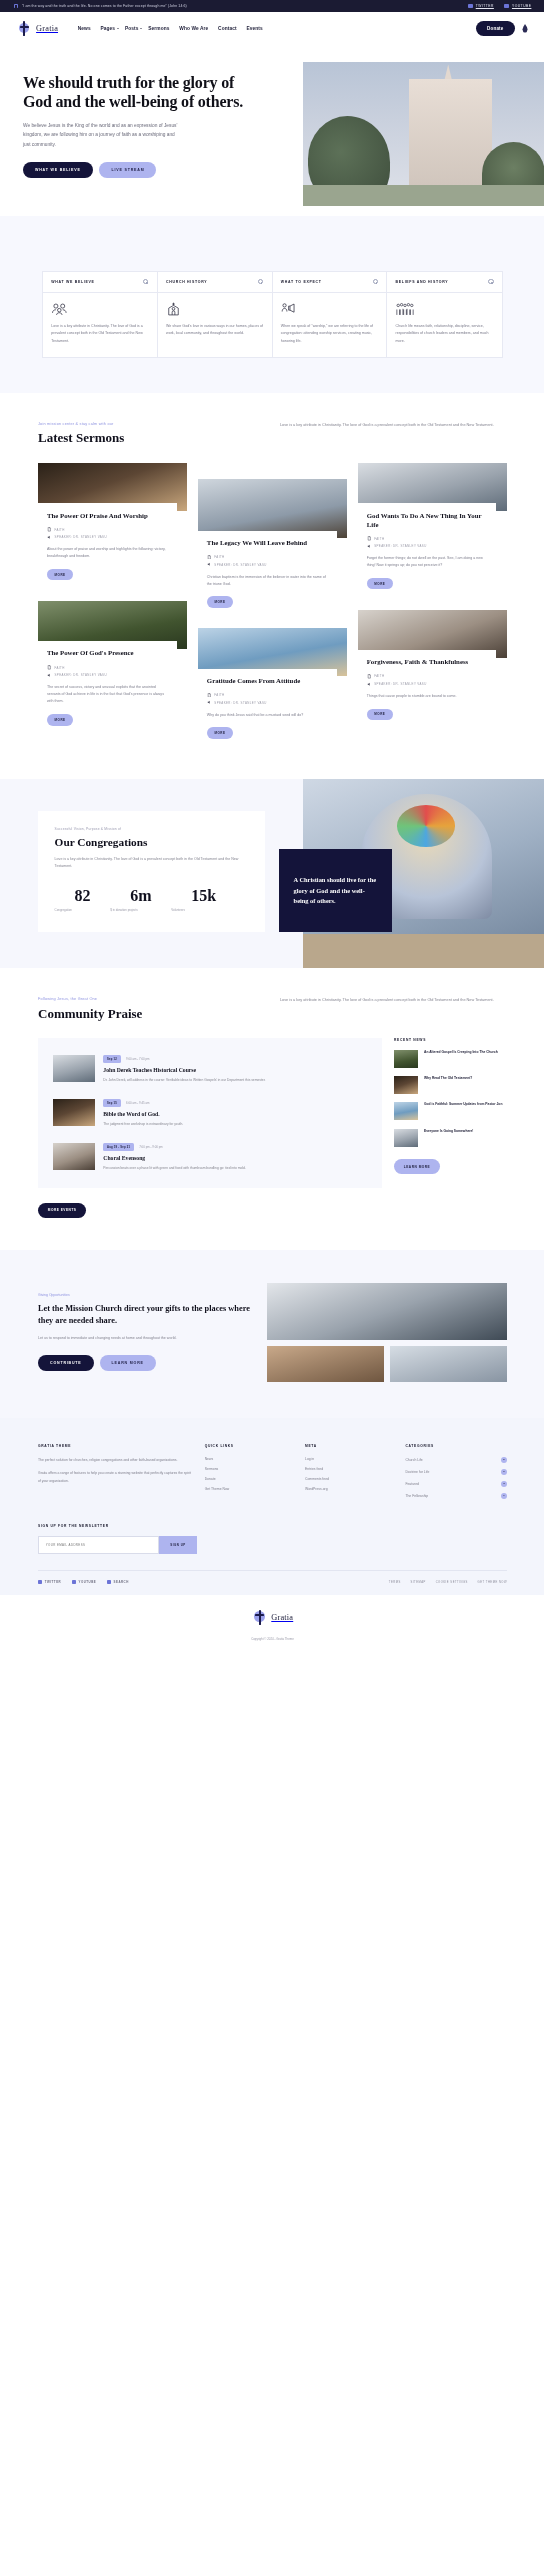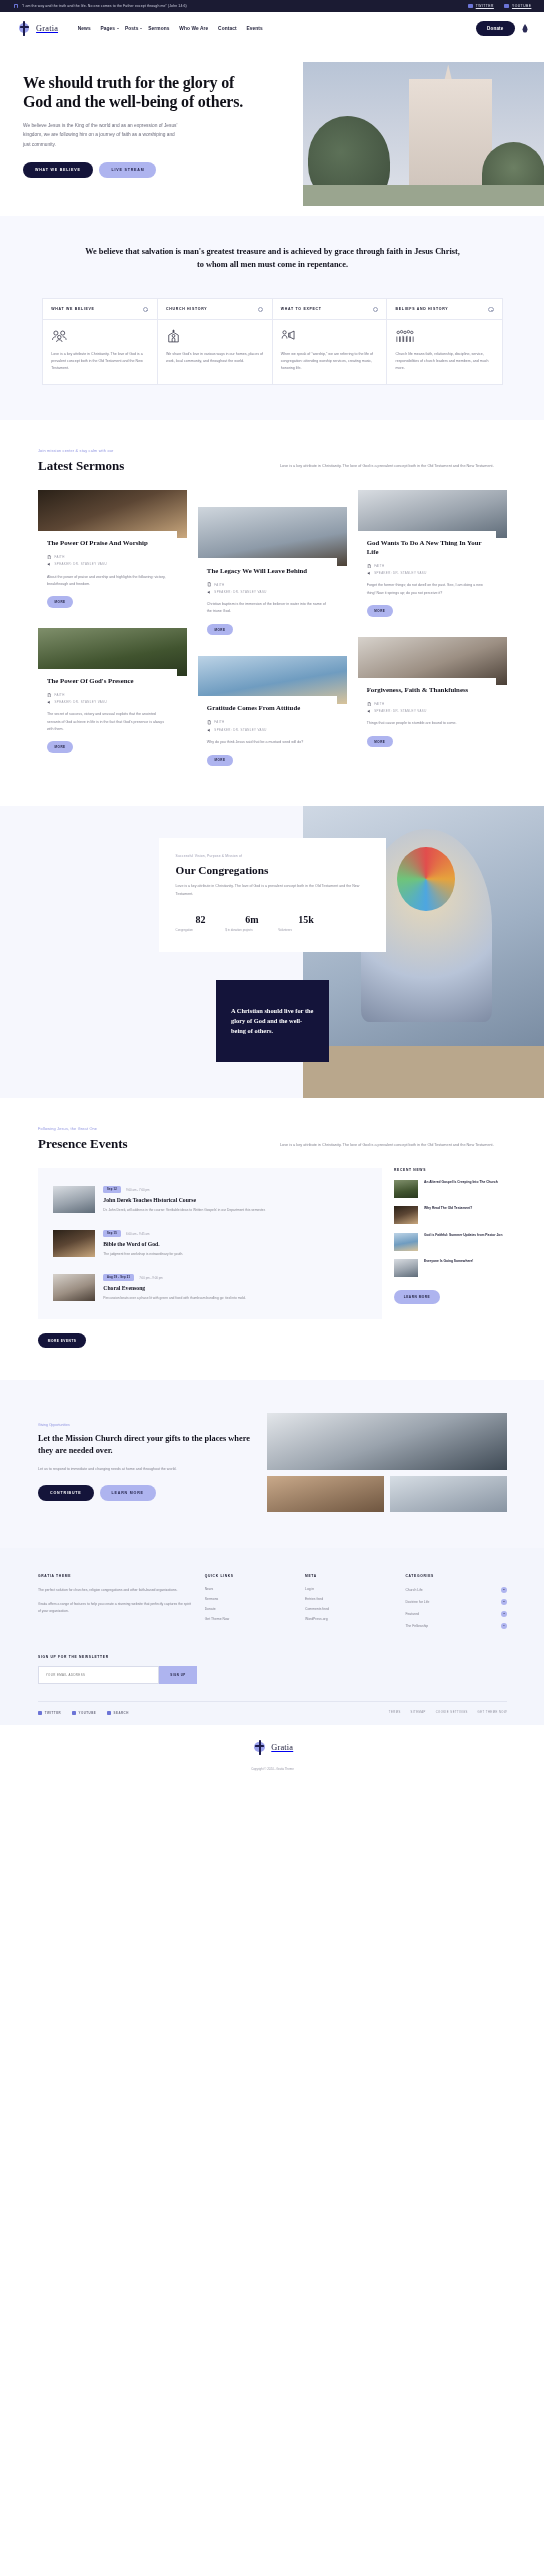--- a/index.html
+++ b/index.html
@@ -146,21 +146,21 @@
   .round-ico::after {
     content: ""; position: absolute; left: 2px; top: 2px;
     width: 1.4px; height: 1.4px; background: #9aa0b8; border-radius: 50%;
   }
   .card-body { padding: 9px 8.3px 12px; }
   .card-ico { height: 13.6px; margin-bottom: 7.6px; color: #2a2a3c; }
   .card-body p { font-size: 3.6px; line-height: 2.0; color: #787888; }
 
   
   .sermons { padding: 29px 0 30px; background: #fff; }
-  .sec-head { width: 469px; margin: 0 auto; display: flex; align-items: flex-end; gap: 15px; }
+  .sec-head { width: 469px; margin: 0 auto; display: flex; gap: 15px; }
   .sec-head .left { flex: 0 0 227px; }
   .eyebrow { font-size: 3.8px; color: #8e93e0; letter-spacing: 0.2px; margin-bottom: 4.5px; }
   .sec-title { font-family: "Liberation Serif", serif; font-size: 13px;
     color: #10101c; font-weight: 700; }
   .sec-head .right { font-size: 3.8px; line-height: 2.1; color: #83838f; padding-bottom: 2.3px; }
 
   .grid { width: 469px; margin: 16.6px auto 0; display: grid;
     grid-template-columns: repeat(3, 1fr); gap: 10.6px; }
   .col { display: flex; flex-direction: column; gap: 10.6px; }
   .sermon { background: #fff; }
@@ -200,28 +200,28 @@
   .cong-img .glass {
     position: absolute; left: 39%; top: 14%; width: 24%; height: 22%;
     background: conic-gradient(#e14d4d,#e6a33c,#4da6e1,#6fc47a,#e14d4d);
     border-radius: 50%;
   }
   .cong-img .floor {
     position: absolute; left: 0; bottom: 0; width: 100%; height: 18%;
     background: #b9a78c;
   }
   .cong-inner { position: relative; z-index: 2; width: 469px; margin: 0 auto;
-    display: flex; gap: 13.6px; align-items: center; flex-direction: column; }
+    display: flex; gap: 13.6px; align-items: flex-end; }
   .cong-card { background: #fff; padding: 16.6px 16.6px 19.7px; width: 227px; }
   .cong-eyebrow { font-size: 3.3px; color: #9a9ab0; letter-spacing: 0.2px; margin-bottom: 5.3px; }
   .cong-card h2 { font-family: "Liberation Serif", serif; font-size: 11.3px;
     color: #0f0f1c; font-weight: 700; }
   .cong-card p { margin-top: 7.6px; font-size: 3.6px; line-height: 2.0; color: #83838f; }
   .stats { margin-top: 16.6px; display: flex; gap: 19.7px; }
-  .stat .num { font-family: "Liberation Serif", serif; font-size: 10px;
+  .stat .num { font-family: "Liberation Serif", serif; font-size: 16px;
     color: #11111f; font-weight: 700; padding-left: 20px; }
   .stat .lab { margin-top: 3px; font-size: 2.9px; color: #9a9aa8; line-height: 1.5; }
   .cong-quote {
     background: #14143a; color: #fff; width: 113px; padding: 26px 15px;
     margin-top: 13.6px;
   }
   .cong-quote p { font-family: "Liberation Serif", serif; font-size: 6.4px;
     line-height: 1.6; font-weight: 700; }
 
   
@@ -358,21 +358,20 @@
     <h1>We should truth for the glory of God and the well-being of others.</h1>
     <p>We believe Jesus is the King of the world and as an expression of Jesus' kingdom, we are following him on a journey of faith as a worshiping and just community.</p>
     <div class="hero-btns">
       <button class="btn-pill">WHAT WE BELIEVE</button>
       <button class="btn-pill alt">LIVE STREAM</button>
     </div>
   </div>
 </section>
 
 <section class="belief">
-  <h2>We believe that salvation is man's greatest treasure and is achieved by grace through faith in Jesus Christ, to whom all men must come in repentance.</h2>
   <div class="cards">
 
     <div class="card">
       <div class="card-head">
         <span class="lbl">WHAT WE BELIEVE</span>
         <span class="round-ico"></span>
       </div>
       <div class="card-body">
         <div class="card-ico">
           <svg width="16.6" height="13.6" viewBox="0 0 24 20" fill="none" stroke="#2a2a3c" stroke-width="1.1">
@@ -664,21 +663,21 @@
     <div class="cong-quote">
       <p>A Christian should live for the glory of God and the well-being of others.</p>
     </div>
   </div>
 </section>
 
 <section class="events">
   <div class="sec-head">
     <div class="left">
       <div class="eyebrow">Following Jesus, the Great One</div>
-      <div class="sec-title">Presence Events</div>
+      <div class="sec-title">Community Praise</div>
     </div>
     <div class="right">Love is a key attribute in Christianity. The love of God is a prevalent concept both in the Old Testament and the New Testament.</div>
   </div>
 
   <div class="ev-wrap">
     <div class="ev-list">
 
       <div class="ev-item">
         <div class="ev-thumb ph-meet"></div>
         <div class="ev-body">
@@ -740,21 +739,21 @@
 
   <div style="width:469px;margin:12px auto 0">
     <button class="btn-wide btn-dark">MORE EVENTS</button>
   </div>
 </section>
 
 <section class="mission">
   <div class="mis-wrap">
     <div class="mis-left">
       <div class="mis-eyebrow">Giving Opportunities</div>
-      <h2>Let the Mission Church direct your gifts to the places where they are needed over.</h2>
+      <h2>Let the Mission Church direct your gifts to the places where they are needed share.</h2>
       <p>Let us to respond to immediate and changing needs at home and throughout the world.</p>
       <div class="mis-btns">
         <button class="btn-pill">CONTRIBUTE</button>
         <button class="btn-pill alt">LEARN MORE</button>
       </div>
     </div>
     <div class="mis-right">
       <div class="mr-a"></div>
       <div class="mr-b"></div>
       <div class="mr-c"></div>

